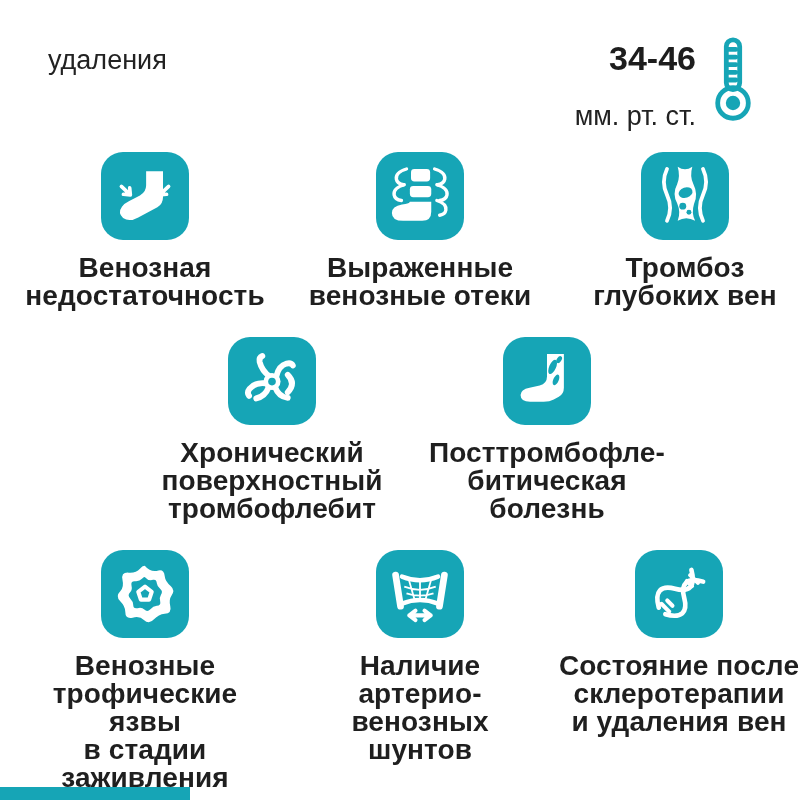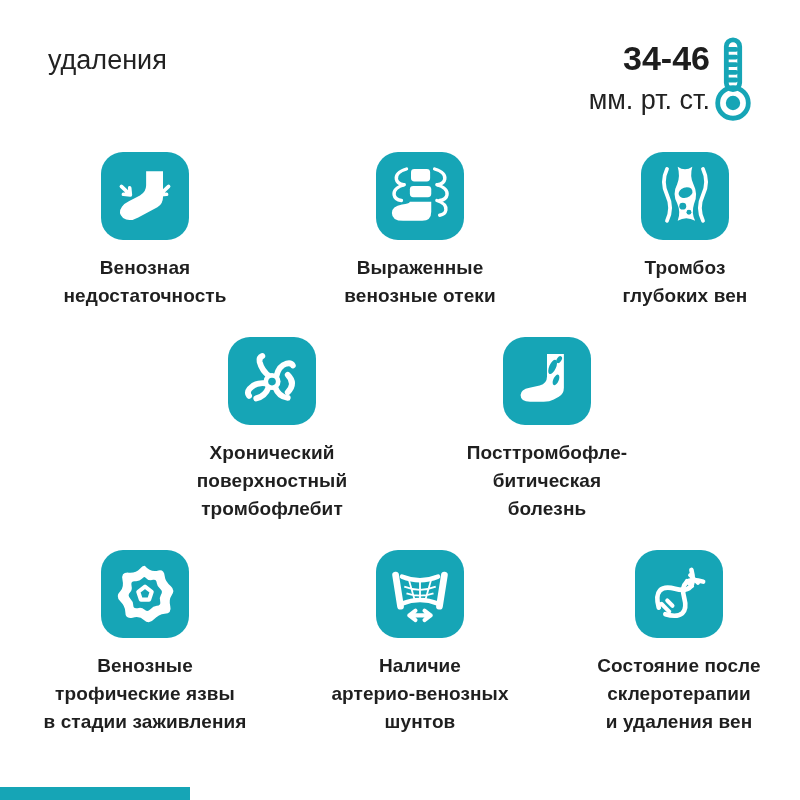--- a/index.html
+++ b/index.html
@@ -12,36 +12,36 @@
     position:absolute;left:48px;right:44px;top:38px;
     display:flex;justify-content:space-between;align-items:flex-start;
   }
   .title{
     font-size:34px;font-weight:700;letter-spacing:.4px;line-height:1.18;
     color:#1d1d1d;
   }
   .subtitle{
     font-size:27px;font-weight:400;margin-top:7px;color:#222;
   }
-  .pressure{display:flex;align-items:flex-start;}
+  .pressure{display:flex;align-items:flex-start;gap:14px;}
   .pressure-text{text-align:right;}
   .pressure-value{font-size:34px;font-weight:700;line-height:1.18;}
-  .pressure-unit{font-size:27px;font-weight:400;margin-top:7px;color:#222;text-align:right;}
+  .pressure-unit{font-size:27px;font-weight:400;margin-top:23px;color:#222;text-align:right;}
   .thermo{width:46px;height:88px;margin-top:-2px;}
 
   .cell{
     position:absolute;display:flex;flex-direction:column;align-items:center;
   }
   .badge{
     width:88px;height:88px;border-radius:22px;background:#16a5b6;
     display:flex;align-items:center;justify-content:center;flex:0 0 auto;
   }
   .badge svg{width:72px;height:72px;display:block;}
   .caption{
-    margin-top:14px;font-size:19px;line-height:28px;font-weight:700;
+    margin-top:14px;font-size:28px;line-height:28px;font-weight:700;
     text-align:center;white-space:pre-line;color:#1f1f1f;letter-spacing:.1px;
   }
   .c1{left:30px;  top:152px;width:230px;}
   .c2{left:305px; top:152px;width:230px;}
   .c3{left:570px; top:152px;width:230px;}
   .c4{left:157px; top:337px;width:230px;}
   .c5{left:432px; top:337px;width:230px;justify-content:flex-end;}
   .c6{left:30px;  top:550px;width:230px;}
   .c7{left:305px; top:550px;width:230px;}
   .c8{left:558px; top:550px;width:242px;}

